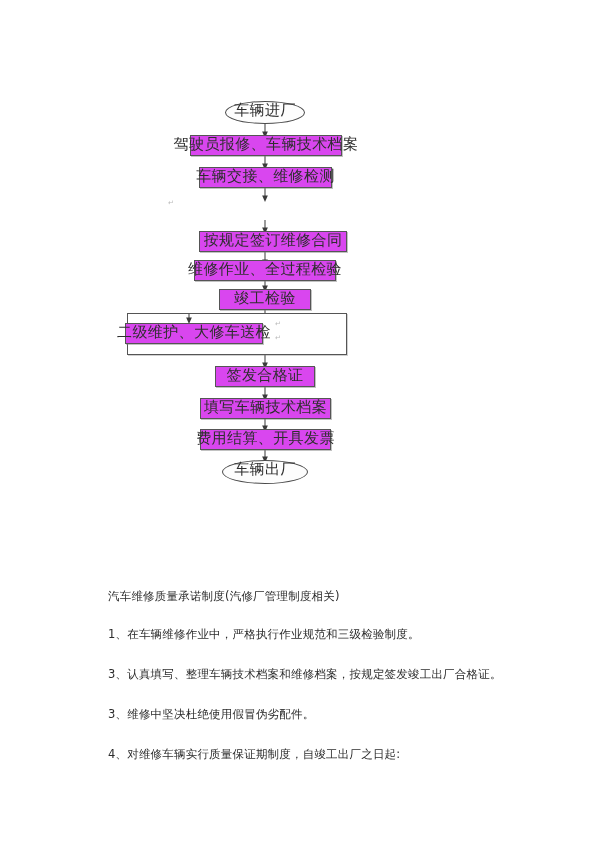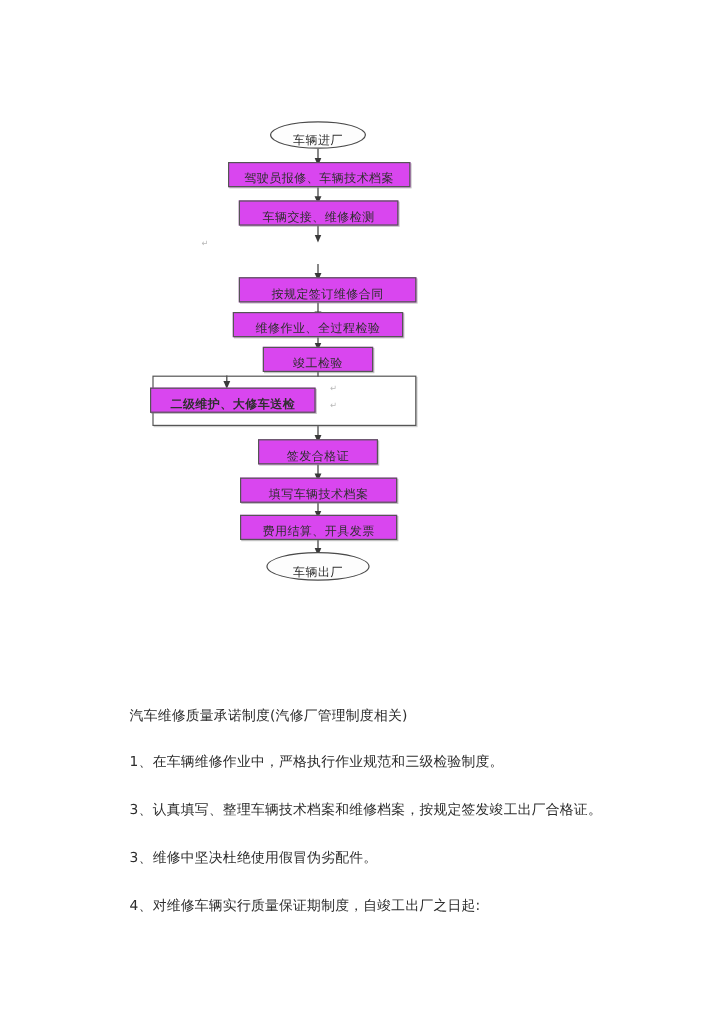--- a/index.html
+++ b/index.html
@@ -28,24 +28,24 @@
     left: 0;
     top: 0;
     width: 600px;
     height: 500px;
   }
 
   .fc-node {
     position: absolute;
     box-sizing: border-box;
     display: flex;
-    align-items: flex-end;
+    align-items: flex-start;
     justify-content: center;
     text-align: center;
-    font-size: 10px;
+    font-size: 15px;
     line-height: 1.1;
     letter-spacing: 0.4px;
     color: #2f2f2f;
     white-space: nowrap;
   }
 
   .fc-box {
     border: 1px solid #555555;
     background: #d946ef;
     box-shadow: 1px 1px 0 rgba(120,120,120,0.45);
@@ -159,21 +159,21 @@
     </div>
 
     <div class="fc-node fc-box" style="left:194px; top:260px; width:142px; height:21px;">
       <span>维修作业、全过程检验</span>
     </div>
 
     <div class="fc-node fc-box" style="left:219px; top:289px; width:92px; height:21px;">
       <span>竣工检验</span>
     </div>
 
-    <div class="fc-node fc-box" style="left:125px; top:323px; width:138px; height:21px;font-weight:bold;">
+    <div class="fc-node fc-box" style="left:125px; top:323px; width:138px; height:21px;">
       <span>二级维护、大修车送检</span>
     </div>
 
     <div class="fc-node fc-box" style="left:215px; top:366px; width:100px; height:21px;">
       <span>签发合格证</span>
     </div>
 
     <div class="fc-node fc-box" style="left:200px; top:398px; width:131px; height:21px;">
       <span>填写车辆技术档案</span>
     </div>

